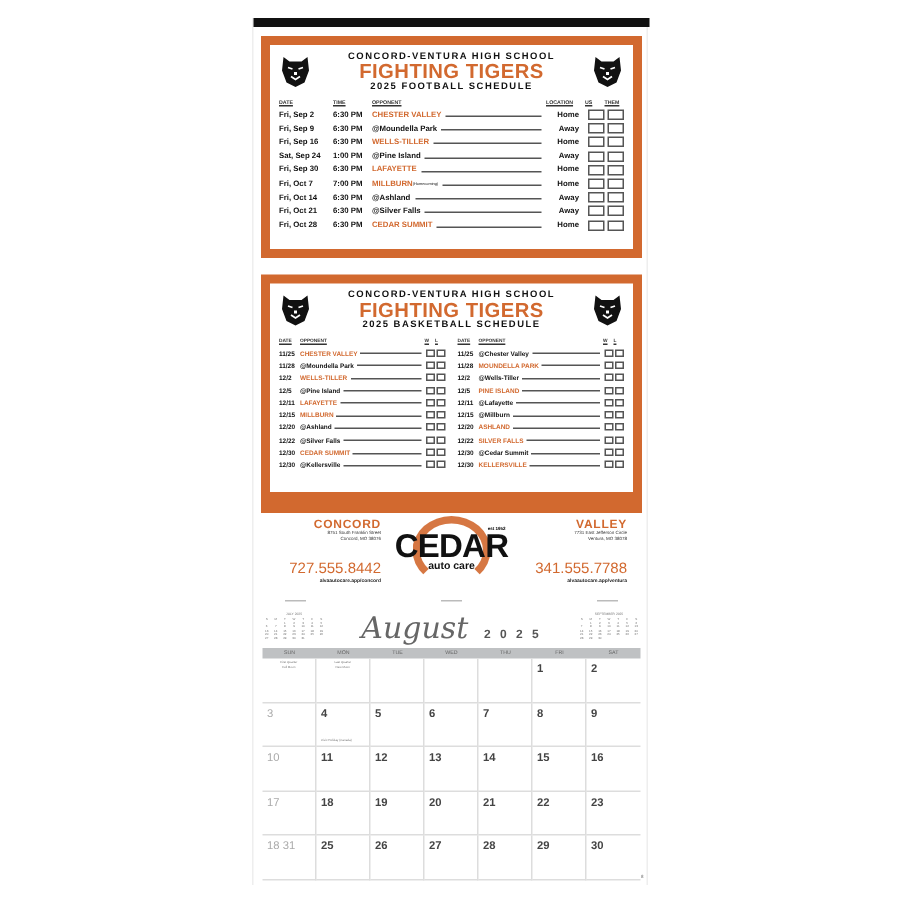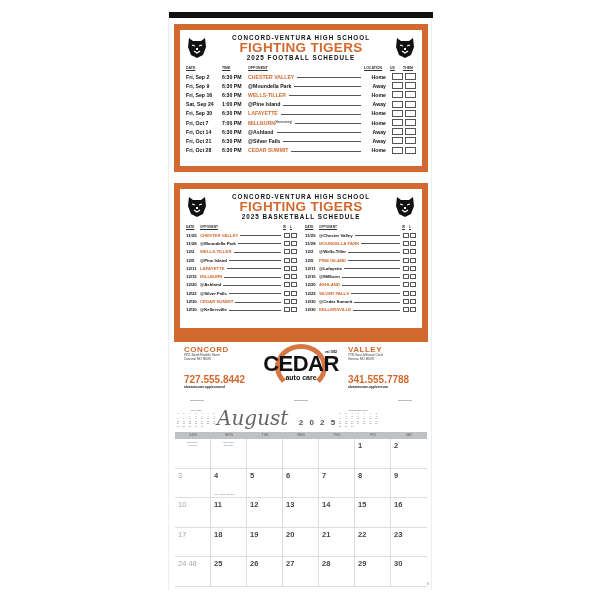--- a/index.html
+++ b/index.html
@@ -27,35 +27,35 @@
   .small { font-size: 2.6px; font-weight: normal; }
   .bcols { display: flex; padding: 0 6px; gap: 8px; }
   .bcol { flex: 1; }
   .brow { display: flex; align-items: center; height: 8.3px; font-size: 4.3px; font-weight: bold; color: #111; }
   .brow .d { width: 14px; }
   .brow .o { flex: 1; display: flex; align-items: center; }
   .brow .o .line { flex: 1; border-bottom: 0.5px solid #555; margin: 0 2px; height: 2px; }
   .sbox { width: 6px; height: 5px; border: 0.5px solid #555; margin-left: 1px; }
   .bhdr { display: flex; font-size: 3.2px; font-weight: bold; text-decoration: underline; color: #333; height: 6px; }
   .ad { position: absolute; left: 0; right: 0; bottom: 0; height: 56px; background: #fff; border-top: 6px solid #d2692f; display: flex; align-items: center; justify-content: space-between; padding: 0 10px; }
-  .loc-blk { text-align: left; width: 70px; }
+  .loc-blk { text-align: right; width: 70px; }
   .loc-name { font-size: 8px; font-weight: bold; color: #d2692f; letter-spacing: 0.5px; }
   .loc-addr { font-size: 3px; color: #333; line-height: 3.5px; }
-  .loc-phone { font-size: 10px; font-weight: bold; color: #d2692f; margin-top: 13px; }
+  .loc-phone { font-size: 10px; font-weight: normal; color: #d2692f; margin-top: 13px; }
   .loc-url { font-size: 3.3px; font-weight: bold; color: #222; }
   .logo { text-align: center; position: relative; width: 80px; }
   .logo-main { font-size: 22px; font-weight: 900; color: #111; line-height: 20px; letter-spacing: -0.5px; }
   .logo-sub { font-size: 7px; font-weight: bold; color: #111; }
   .logo-est { font-size: 3px; font-weight: bold; position: absolute; right: 4px; top: -4px; }
   .gear { position: absolute; left: 14px; top: -10px; width: 52px; height: 46px; border: 5px solid #d2692f; border-radius: 50%; border-bottom-color: transparent; z-index: 0; opacity: 0.9; }
   .logo-main, .logo-sub { position: relative; z-index: 1; }
   .cal { position: absolute; left: 6px; top: 386px; width: 252px; }
   .hooks { display: flex; justify-content: space-between; padding: 0 15px 0 15px; height: 6px; }
   .hook { width: 14px; height: 1px; background: #bbb; margin-top: 2px; }
-  .cal-head { display: flex; align-items: center; height: 28px; }
+  .cal-head { display: flex; justify-content: space-between; align-items: center; height: 28px; }
   .mini { width: 42px; font-size: 2px; color: #777; text-align: center; }
   .mini-title { font-size: 2.2px; margin-bottom: 1px; }
   .mini-grid { display: grid; grid-template-columns: repeat(7, 1fr); gap: 0.5px; }
   .month { font-family: "DejaVu Serif", serif; font-style: italic; font-size: 20px; color: #666; }
   .year { font-size: 8px; font-weight: bold; color: #555; letter-spacing: 2px; margin-left: 6px; }
   .dow { display: grid; grid-template-columns: repeat(7, 1fr); background: #bfc1c3; height: 7px; font-size: 3.5px; color: #666; text-align: center; line-height: 7px; }
   .grid { display: grid; grid-template-columns: repeat(7, 1fr); grid-auto-rows: 29.5px; }
   .cell { border-right: 0.7px solid #ddd; border-bottom: 0.7px solid #ddd; padding: 2px 3px; position: relative; }
   .cell:nth-child(7n) { border-right: none; }
   .num { font-size: 7.5px; font-weight: bold; color: #444; }
@@ -628,21 +628,21 @@
         <div class="cell">
           <div class="num">21</div>
         </div>
         <div class="cell">
           <div class="num">22</div>
         </div>
         <div class="cell">
           <div class="num">23</div>
         </div>
         <div class="cell">
-          <div class="num sun">24 48</div>
+          <div class="num sun">18 31</div>
         </div>
         <div class="cell">
           <div class="num">25</div>
         </div>
         <div class="cell">
           <div class="num">26</div>
         </div>
         <div class="cell">
           <div class="num">27</div>
         </div>

